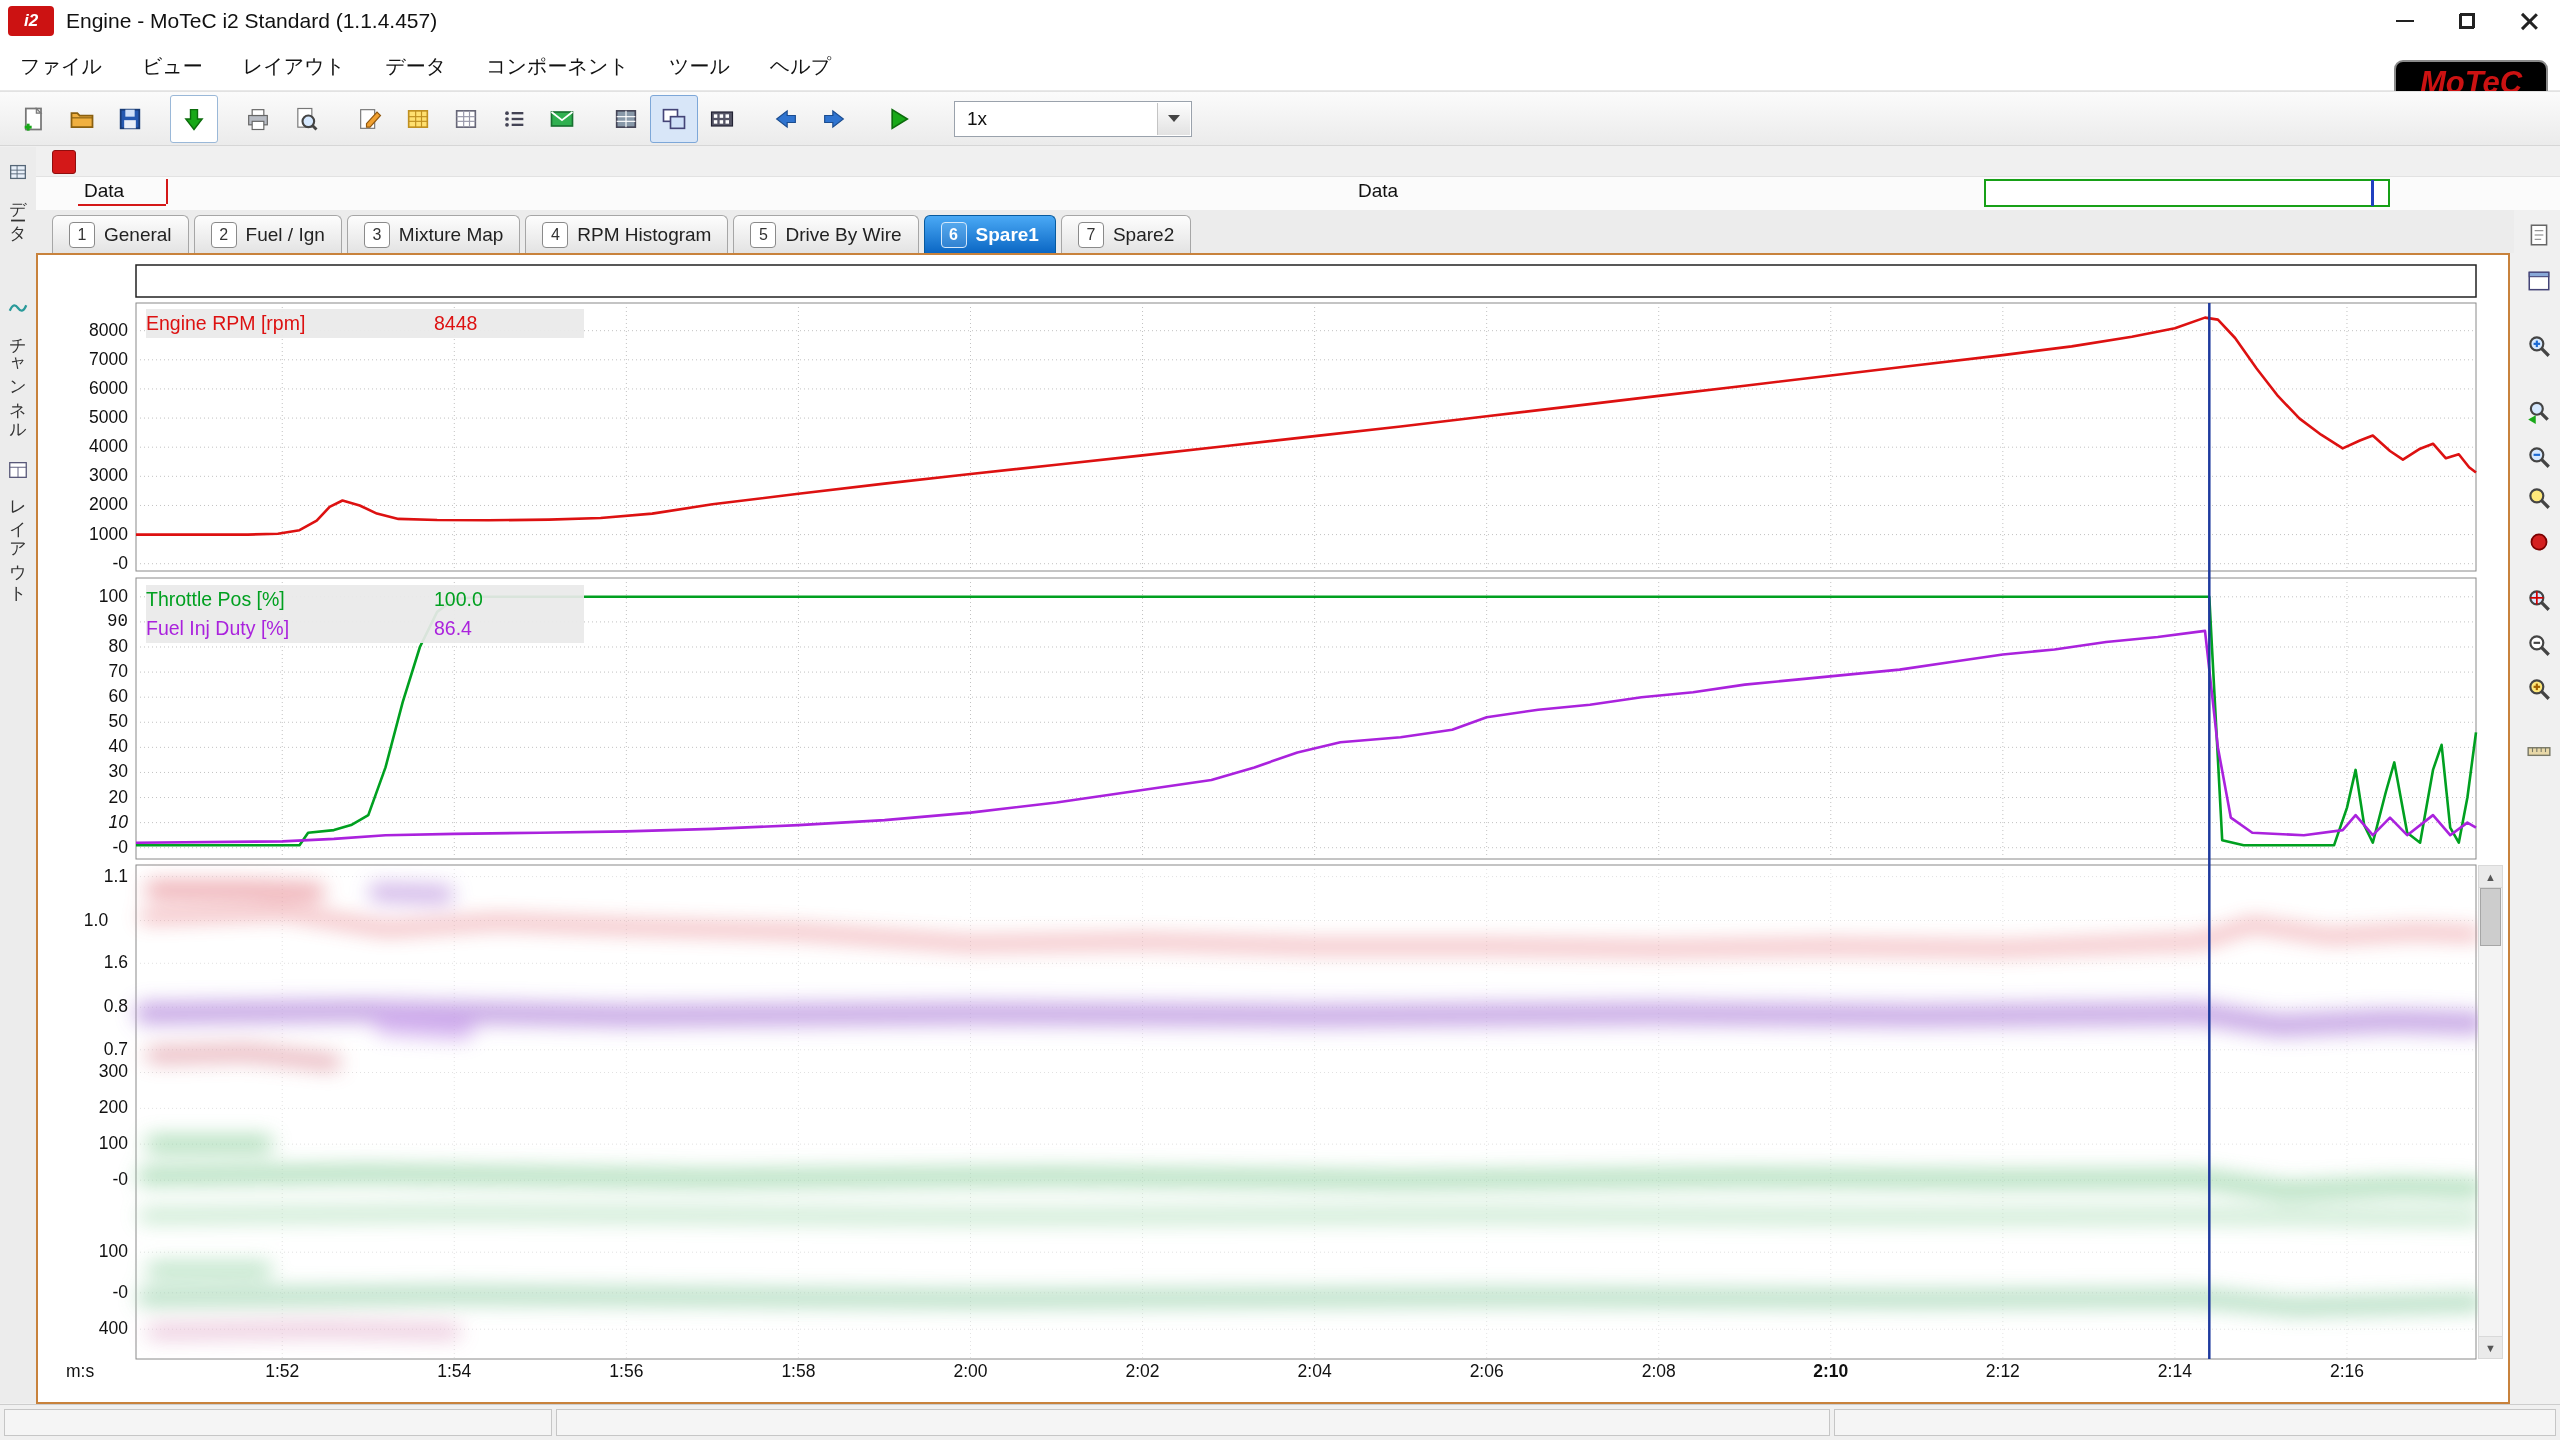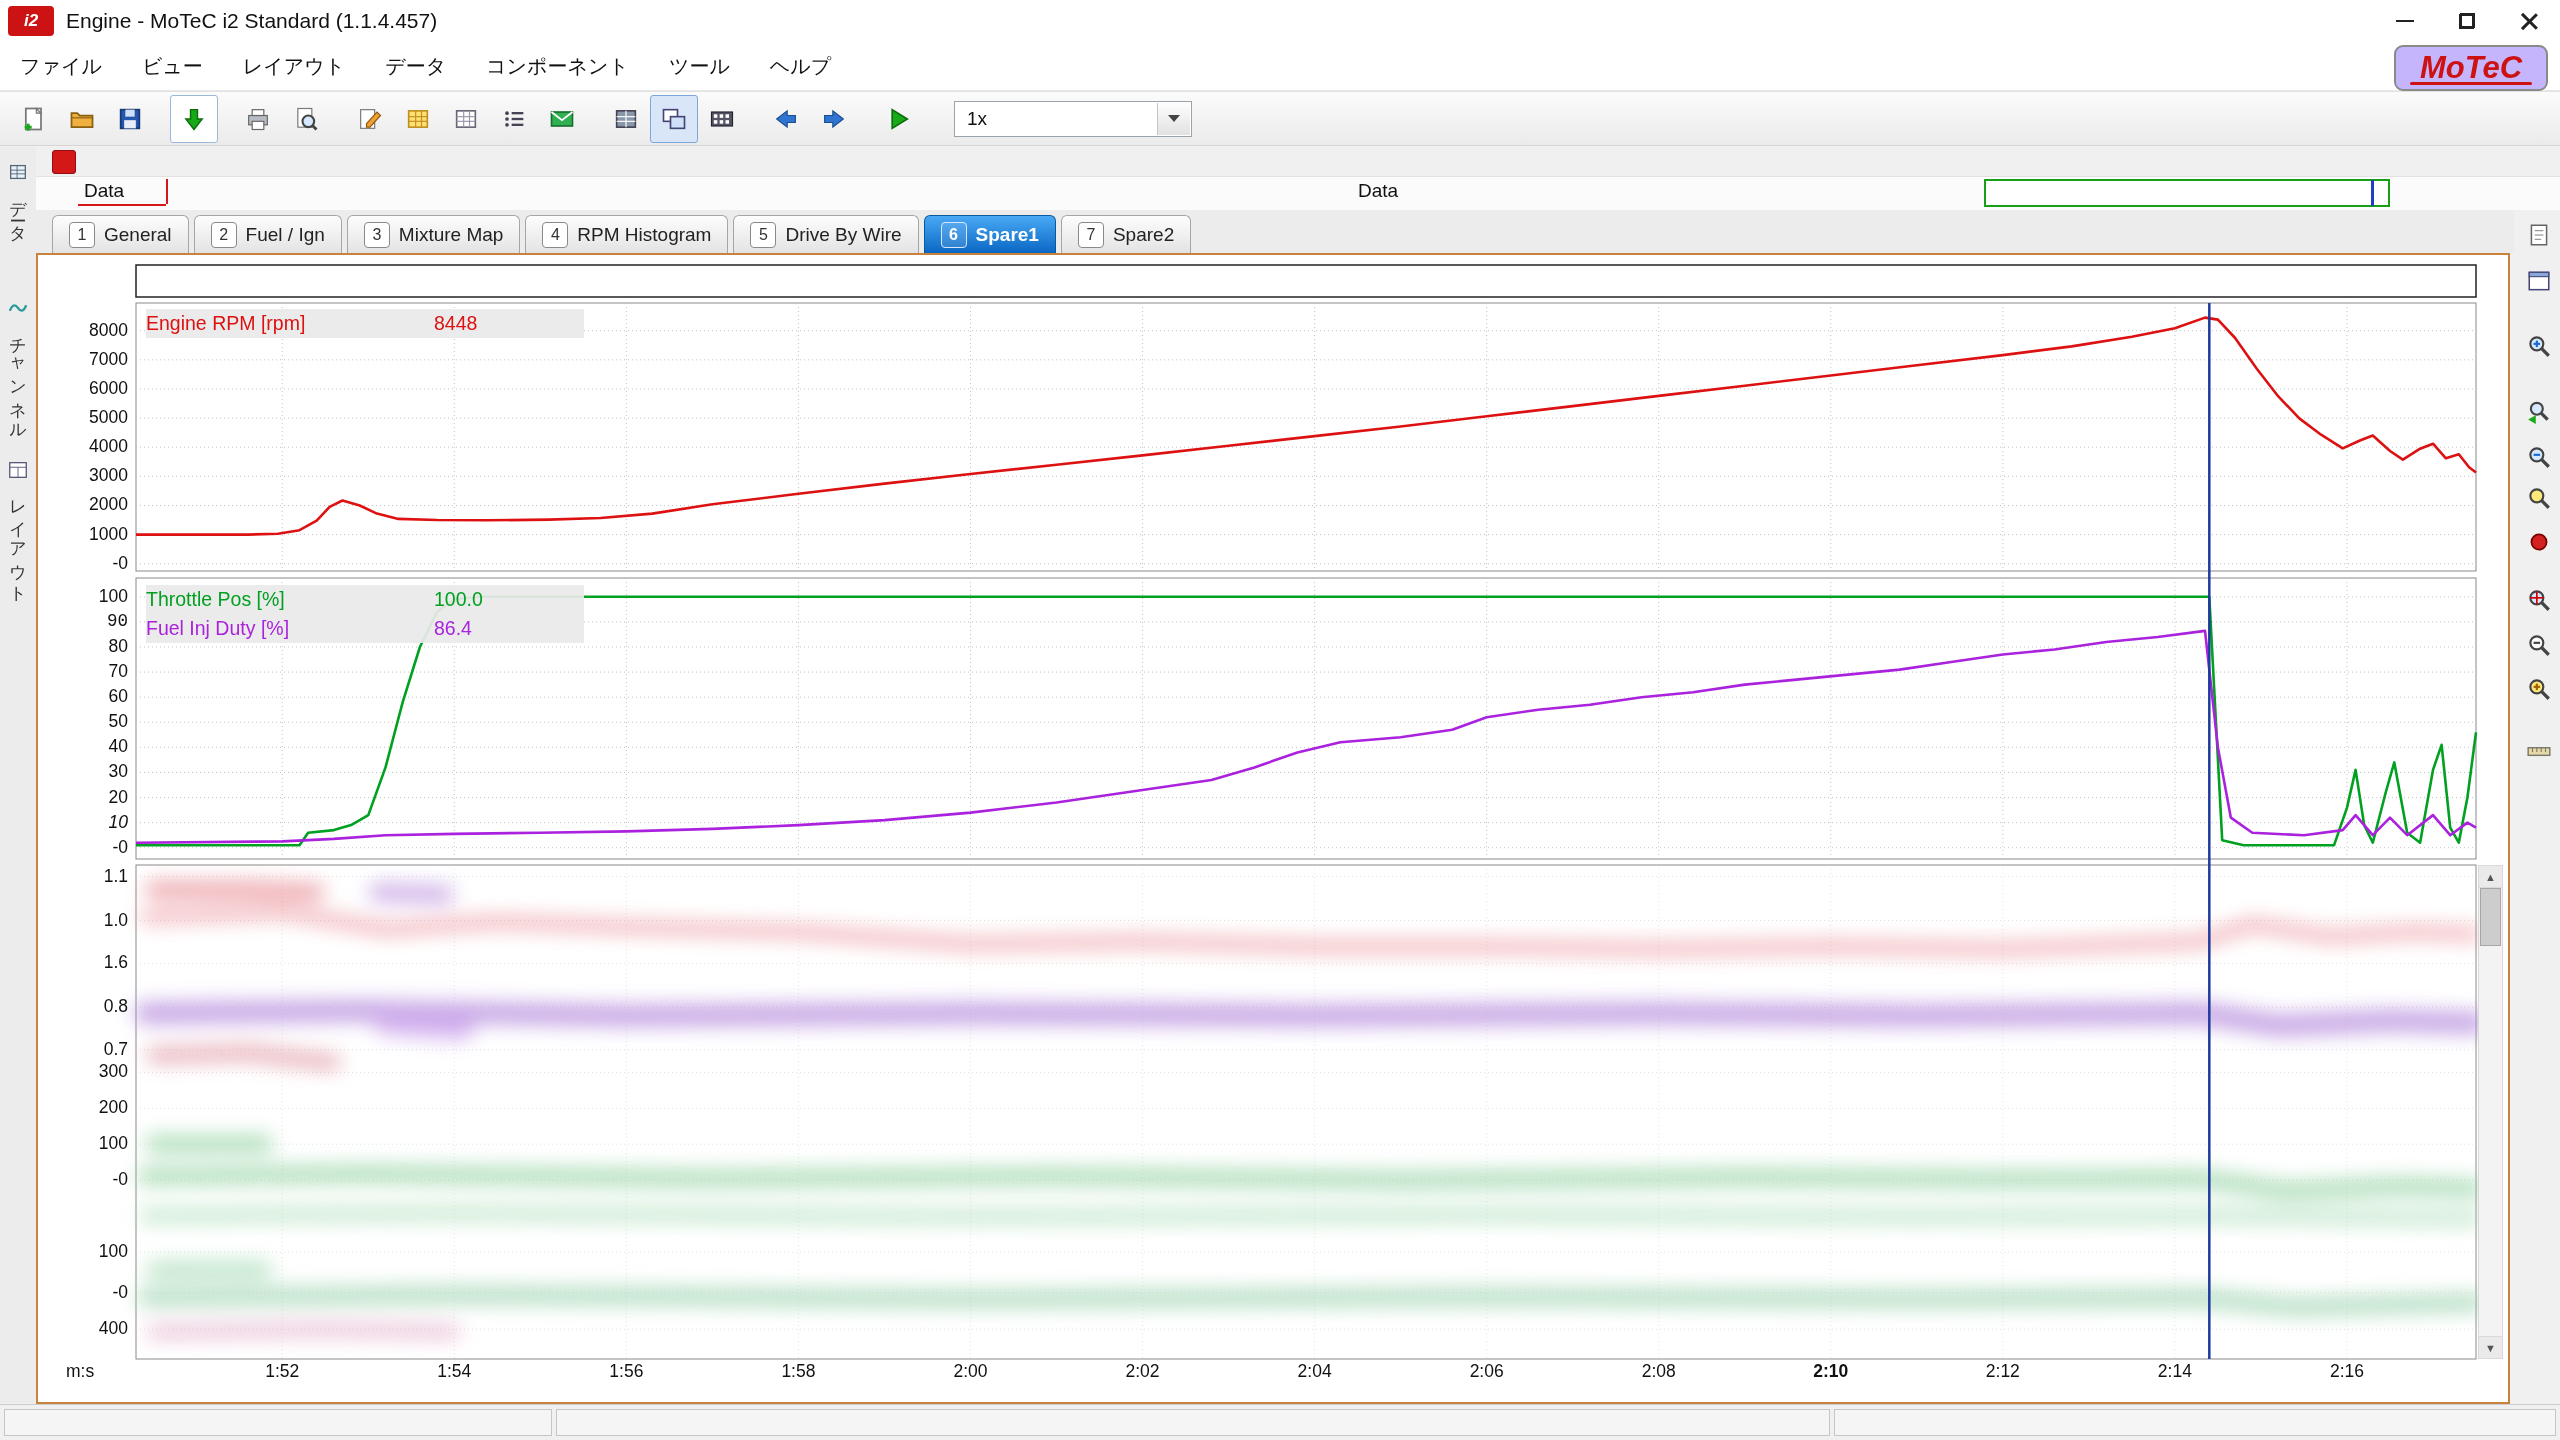--- a/index.html
+++ b/index.html
@@ -16,21 +16,21 @@
   .gl-restore{position:relative;width:16px;height:16px;}
   .gl-restore::before{content:"";position:absolute;left:0;bottom:0;width:11px;height:11px;border:2px solid #222;background:#fff;}
   .gl-restore::after{content:"";position:absolute;right:0;top:0;width:11px;height:11px;border:2px solid #222;}
   .gl-close{position:relative;width:18px;height:18px;}
   .gl-close::before,.gl-close::after{content:"";position:absolute;left:8px;top:-1px;width:2.5px;height:21px;background:#222;}
   .gl-close::before{transform:rotate(45deg);} .gl-close::after{transform:rotate(-45deg);}
 
   
   .menubar{position:absolute;left:0;top:42px;width:100%;height:48px;background:#fff;display:flex;align-items:center;border-bottom:1px solid #e8e8e8;}
   .menu-item{padding:0 20px;font-size:20px;height:100%;display:flex;align-items:center;}
-  .logo-box{position:absolute;right:12px;top:3px;width:150px;height:42px;border:2px solid #8a8a8a;border-radius:9px;background:#c4b5fd;
+  .logo-box{position:absolute;right:12px;top:18px;width:150px;height:42px;border:2px solid #8a8a8a;border-radius:9px;background:#000000;
     display:flex;align-items:center;justify-content:center;color:#cc1212;font-weight:bold;font-style:italic;font-size:31px;margin-left:46px;}
   .logo-box::after{content:"";position:absolute;left:14px;right:14px;bottom:4px;height:3px;background:#cc1212;border-radius:2px;}
 
   
   .toolbar{position:absolute;left:0;top:91px;width:100%;height:55px;background:linear-gradient(#fbfbfb,#ebebeb);
     border-top:1px solid #e2e2e2;border-bottom:1px solid #d6d6d6;display:flex;align-items:center;padding-left:10px;box-sizing:border-box;}
   .tb-btn{width:46px;height:46px;display:flex;align-items:center;justify-content:center;border:1px solid transparent;border-radius:3px;}
   .tb-btn.pressed{background:#ffffff;border-color:#9ab8d8;}
   .tb-btn.pressed-blue{background:#d8e6f8;border-color:#7da7d8;}
   .tb-sep{width:16px;height:46px;}
@@ -544,21 +544,21 @@
       <div class="ytick" style="left: 2px; top: 380.996px;">80</div>
       <div class="ytick" style="left: 2px; top: 406.085px;">70</div>
       <div class="ytick" style="left: 2px; top: 431.174px;">60</div>
       <div class="ytick" style="left: 2px; top: 456.263px;">50</div>
       <div class="ytick" style="left: 2px; top: 481.353px;">40</div>
       <div class="ytick" style="left: 2px; top: 506.442px;">30</div>
       <div class="ytick" style="left: 2px; top: 531.531px;">20</div>
       <div class="ytick" style="left: 2px; top: 556.621px; font-style: italic;">10</div>
       <div class="ytick" style="left: 2px; top: 581.71px;">-0</div>
       <div class="ytick" style="left: 2px; top: 610.609px;">1.1</div>
-      <div class="ytick" style="left: 2px; top: 654.575px;">1.0</div>
+      <div class="ytick" style="left: 14px; top: 654.575px; text-align: center;">1.0</div>
       <div class="ytick" style="left: 2px; top: 697.306px;">1.6</div>
       <div class="ytick" style="left: 2px; top: 741.272px;">0.8</div>
       <div class="ytick" style="left: 2px; top: 783.756px;">0.7</div>
       <div class="ytick" style="left: 2px; top: 806.48px;">300</div>
       <div class="ytick" style="left: 2px; top: 842.344px;">200</div>
       <div class="ytick" style="left: 2px; top: 878.11px;">100</div>
       <div class="ytick" style="left: 2px; top: 914.172px;">-0</div>
       <div class="ytick" style="left: 2px; top: 986.197px;">100</div>
       <div class="ytick" style="left: 2px; top: 1026.8px;">-0</div>
       <div class="ytick" style="left: 2px; top: 1063.21px;">400</div>

